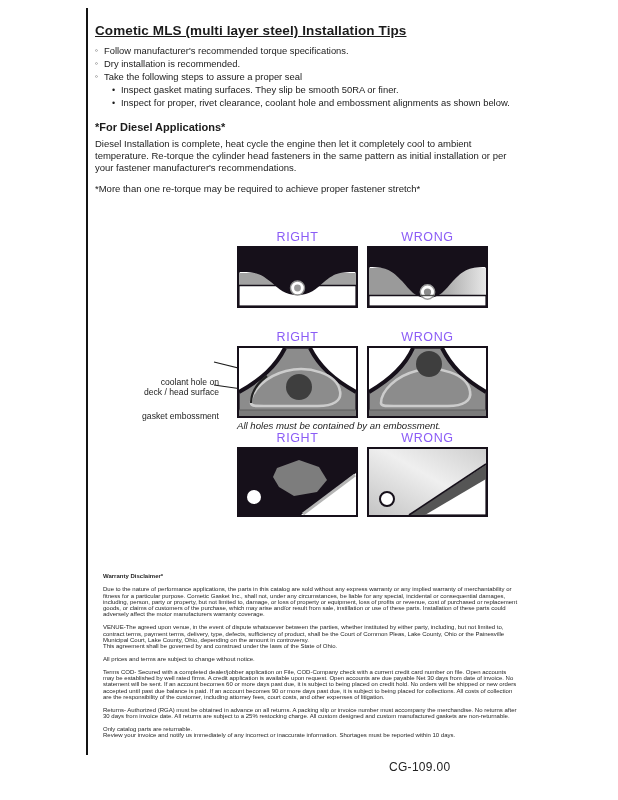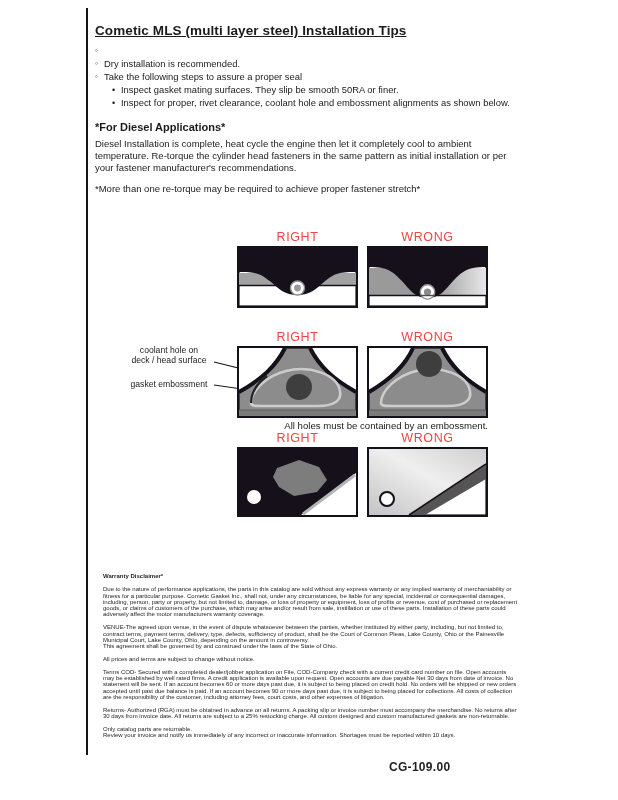--- a/index.html
+++ b/index.html
@@ -15,47 +15,48 @@
   .b-row .glyph{width:9px;flex:0 0 9px;font-size:8px;line-height:12.9px;}
   .b-row.sub{margin-left:17px;}
   .b-row.sub .glyph{font-size:9px;}
   .diesel-h{font-size:11px;font-weight:bold;margin:11px 0 5px 0;}
   .para{font-size:9.5px;line-height:12.3px;margin:0 0 9px 0;}
 
   
   .dg{position:absolute;}
   .panels{display:flex;gap:9px;}
   .pcol{width:121px;}
-  .pcol .rw-label{font-size:12.5px;letter-spacing:.6px;text-align:center;line-height:14px;margin-bottom:2px;color:#ef4444;}
+  .pcol .rw-label{font-size:12.5px;letter-spacing:.6px;text-align:center;line-height:14px;margin-bottom:2px;color:#8b5cf6;}
   .caption{font-size:9.6px;line-height:11.5px;margin-top:4px;white-space:pre-line;}
-  .caption.center{text-align:right;}
+  .caption.center{text-align:left;font-style:italic;}
   svg{display:block;}
 
   
-  .lbl{position:absolute;font-size:8.6px;line-height:9.6px;text-align:center;width:116px;left:16px;color:#1b1b1b;}
+  .lbl{position:absolute;font-size:8.6px;line-height:9.6px;text-align:right;width:116px;left:8px;color:#1b1b1b;margin-top:32px;}
 
   
   .legal{position:absolute;left:103px;top:573px;width:415px;font-size:6px;line-height:6.3px;color:#1f1f1f;}
   .legal .lh{font-weight:bold;margin:0 0 7px 0;}
   .legal p{margin:0 0 6.5px 0;white-space:pre-line;}
 
-  .footer{position:absolute;left:389px;top:760px;font-size:12px;letter-spacing:.3px;color:#222;font-weight:bold;}
+  .footer{position:absolute;left:389px;top:760px;font-size:12px;letter-spacing:.3px;color:#222;}
 </style>
 </head>
 <body>
 
 <div id="page">
   <div class="vrule"></div>
 
   <div class="content">
     <div class="doc-title">Cometic MLS (multi layer steel) Installation Tips</div>
 
     <div class="bullets">
       <div class="b-row">
         <span class="glyph">◦</span>
+        <span>Follow manufacturer's recommended torque specifications.</span>
       </div>
       <div class="b-row">
         <span class="glyph">◦</span>
         <span>Dry installation is recommended.</span>
       </div>
       <div class="b-row">
         <span class="glyph">◦</span>
         <span>Take the following steps to assure a proper seal</span>
       </div>
       <div class="b-row sub">

